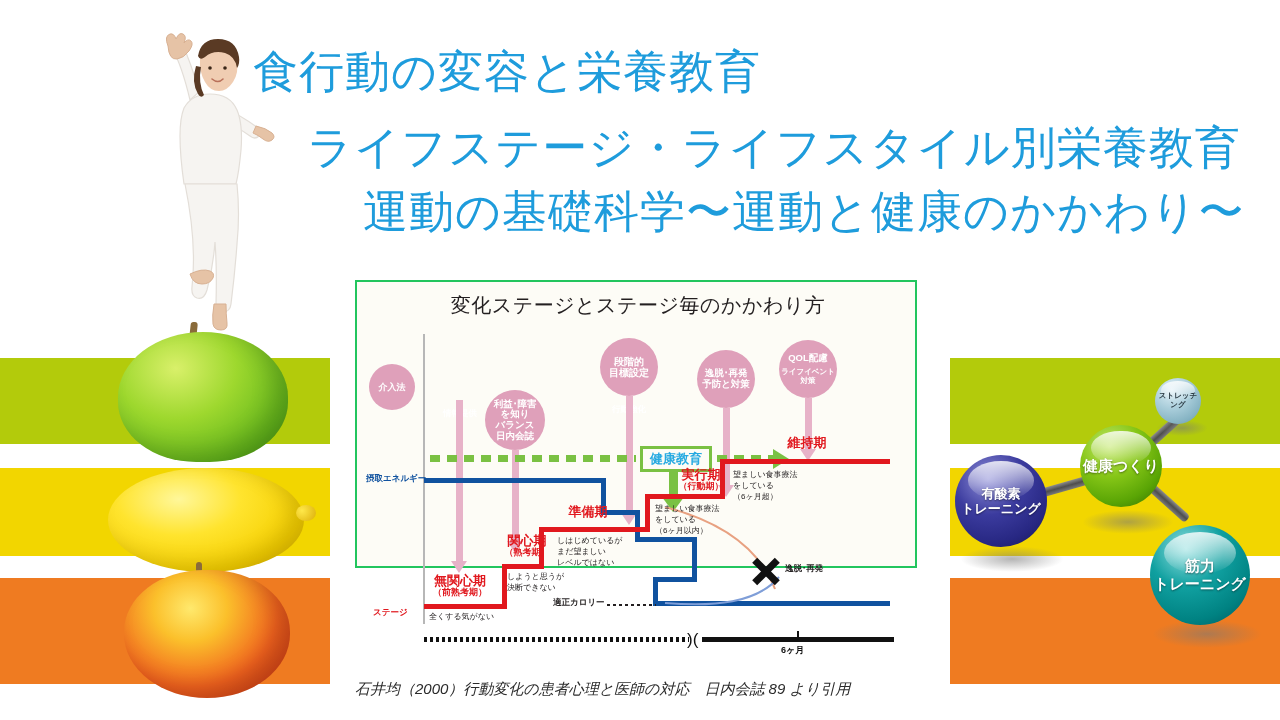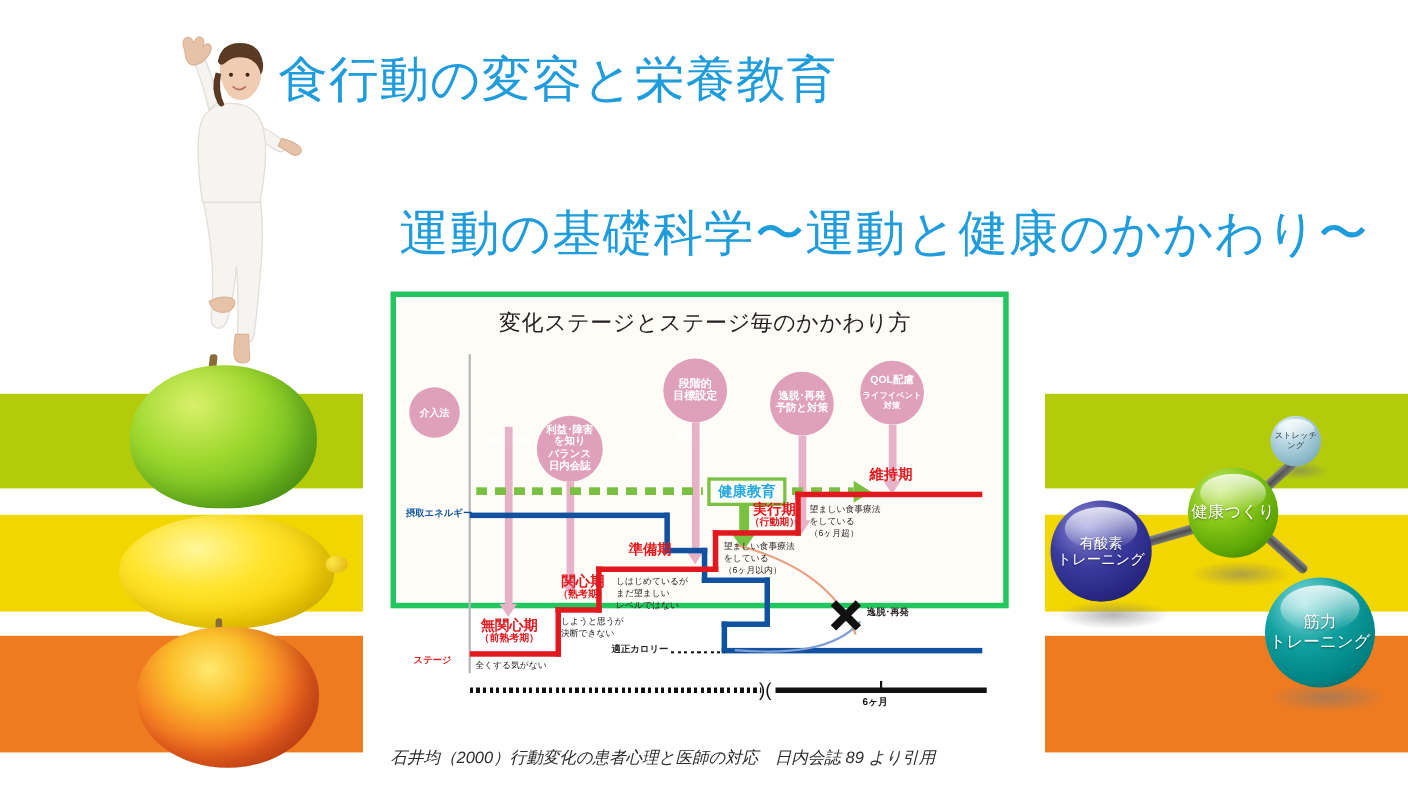--- a/index.html
+++ b/index.html
@@ -45,22 +45,22 @@
     background:radial-gradient(circle at 30% 35%,#ffe84a,#dcae07);}
   .fruit-apple-red{
     position:absolute;left:124px;top:570px;width:166px;height:128px;border-radius:48% 48% 50% 50%;
     background:radial-gradient(ellipse at 40% 30%,#ffe96d 0%,#fbc02b 26%,#f1621e 62%,#cf2c10 100%);
     box-shadow:inset -14px -10px 22px rgba(0,0,0,.17);
   }
   .stem2{position:absolute;left:196px;top:562px;width:6px;height:14px;background:#8a6b3a;border-radius:3px;}
 
   
   .diagram{
-    position:absolute;left:355px;top:265px;width:562px;height:288px;
-    background:#fdfcf6;border:5px solid #22c55e;box-sizing:border-box;
+    position:absolute;left:355px;top:280px;width:562px;height:288px;
+    background:#fdfcf6;border:2px solid #22c55e;box-sizing:border-box;
   }
   .diag-title{position:absolute;left:0;top:10px;width:562px;text-align:center;
     font-size:20px;color:#231f20;font-family:"DejaVu Sans","Liberation Sans",sans-serif;letter-spacing:.5px;}
 
   .vaxis{position:absolute;left:66px;top:52px;width:2px;height:290px;background:#b7b7b7;}
 
   
   .pc{position:absolute;border-radius:50%;background:#dfa0ba;color:#fff;text-align:center;
       display:flex;flex-direction:column;align-items:center;justify-content:center;
       font-weight:bold;line-height:1.12;}
@@ -126,21 +126,21 @@
   .tl-tick{position:absolute;left:440px;top:349px;width:2px;height:8px;background:#111;}
   .tl-6m{position:absolute;left:424px;top:362px;font-size:9px;color:#111;font-weight:bold;}
 
   
   .caption{position:absolute;left:355px;top:680px;font-size:15px;color:#2b2b2b;white-space:nowrap;font-style:italic;}
 
   
   .cluster{position:absolute;left:930px;top:370px;width:350px;height:290px;}
   .link{position:absolute;height:9px;background:linear-gradient(to bottom,#8d8d8d,#4e4e4e 50%,#7b7b7b);border-radius:4px;}
   .sphere{position:absolute;border-radius:50%;display:flex;align-items:center;justify-content:center;
-    text-align:center;color:#fff;font-weight:normal;line-height:1.18;}
+    text-align:center;color:#fff;font-weight:bold;line-height:1.18;}
   .sphere .txt{position:relative;z-index:3;text-shadow:0 1px 2px rgba(0,0,0,.45);}
   .gloss{position:absolute;left:14%;top:7%;width:72%;height:42%;border-radius:50%;
     background:linear-gradient(to bottom,rgba(255,255,255,.82),rgba(255,255,255,0));z-index:2;}
   .shadow{position:absolute;border-radius:50%;
     background:radial-gradient(ellipse at center,rgba(120,120,120,.55) 0%,rgba(255,255,255,0) 70%);}
 
   .sp-center{left:150px;top:55px;width:82px;height:82px;font-size:15px;
     background:radial-gradient(circle at 36% 26%,#c3e86a 0%,#86c617 38%,#5aa505 70%,#2f6a00 100%);}
   .sp-aero{left:25px;top:85px;width:92px;height:92px;font-size:13px;
     background:radial-gradient(circle at 36% 26%,#8f8fd8 0%,#3b3b9e 40%,#272782 72%,#16164f 100%);}
@@ -187,20 +187,21 @@
     <div class="stem"></div>
     <div class="fruit-apple-green"></div>
     <div class="fruit-lemon"></div>
     <div class="lemon-tip"></div>
     <div class="stem2"></div>
     <div class="fruit-apple-red"></div>
   </div>
 
   <div class="titles">
     <div class="t-line t1">食行動の変容と栄養教育</div>
+    <div class="t-line t2">ライフステージ・ライフスタイル別栄養教育</div>
     <div class="t-line t3">運動の基礎科学〜運動と健康のかかわり〜</div>
   </div>
 
   <div class="diagram">
     <div class="diag-title">変化ステージとステージ毎のかかわり方</div>
     <div class="vaxis"></div>
 
     <div class="pc pc-intervention">
       <span>介入法</span>
     </div>

